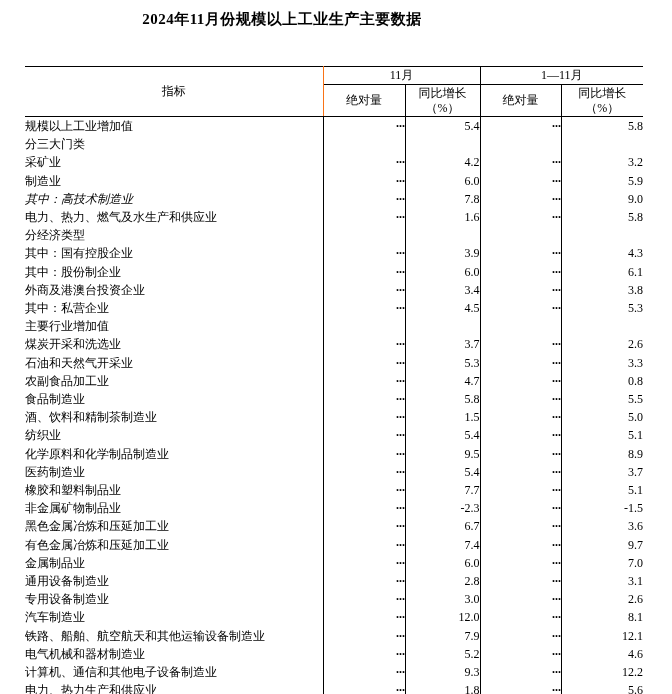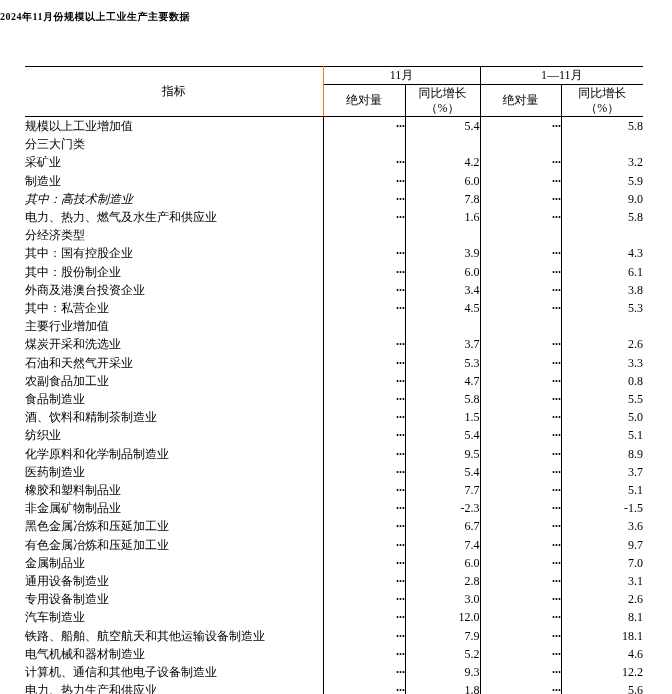--- a/index.html
+++ b/index.html
@@ -14,22 +14,22 @@
     background: #ffffff;
     overflow: hidden;
     font-family: "Liberation Serif", "DejaVu Serif", serif;
     color: #000000;
   }
   .title {
     position: absolute;
     top: 10px;
     left: 0;
     width: 564px;
-    text-align: left;
-    font-size: 10px;
+    text-align: center;
+    font-size: 15px;
     font-weight: bold;
     letter-spacing: 0.5px;
     color: #000000;
   }
   table.data {
     position: absolute;
     top: 66px;
     left: 25px;
     width: 618px;
     border-collapse: collapse;
@@ -307,21 +307,21 @@
       <td class="val"><span class="dots">···</span></td>
       <td class="val">12.0</td>
       <td class="val"><span class="dots">···</span></td>
       <td class="val">8.1</td>
     </tr>
         <tr>
       <td class="label ind1">铁路、船舶、航空航天和其他运输设备制造业</td>
       <td class="val"><span class="dots">···</span></td>
       <td class="val">7.9</td>
       <td class="val"><span class="dots">···</span></td>
-      <td class="val">18.1</td>
+      <td class="val">12.1</td>
     </tr>
         <tr>
       <td class="label ind1">电气机械和器材制造业</td>
       <td class="val"><span class="dots">···</span></td>
       <td class="val">5.2</td>
       <td class="val"><span class="dots">···</span></td>
       <td class="val">4.6</td>
     </tr>
         <tr>
       <td class="label ind1">计算机、通信和其他电子设备制造业</td>

